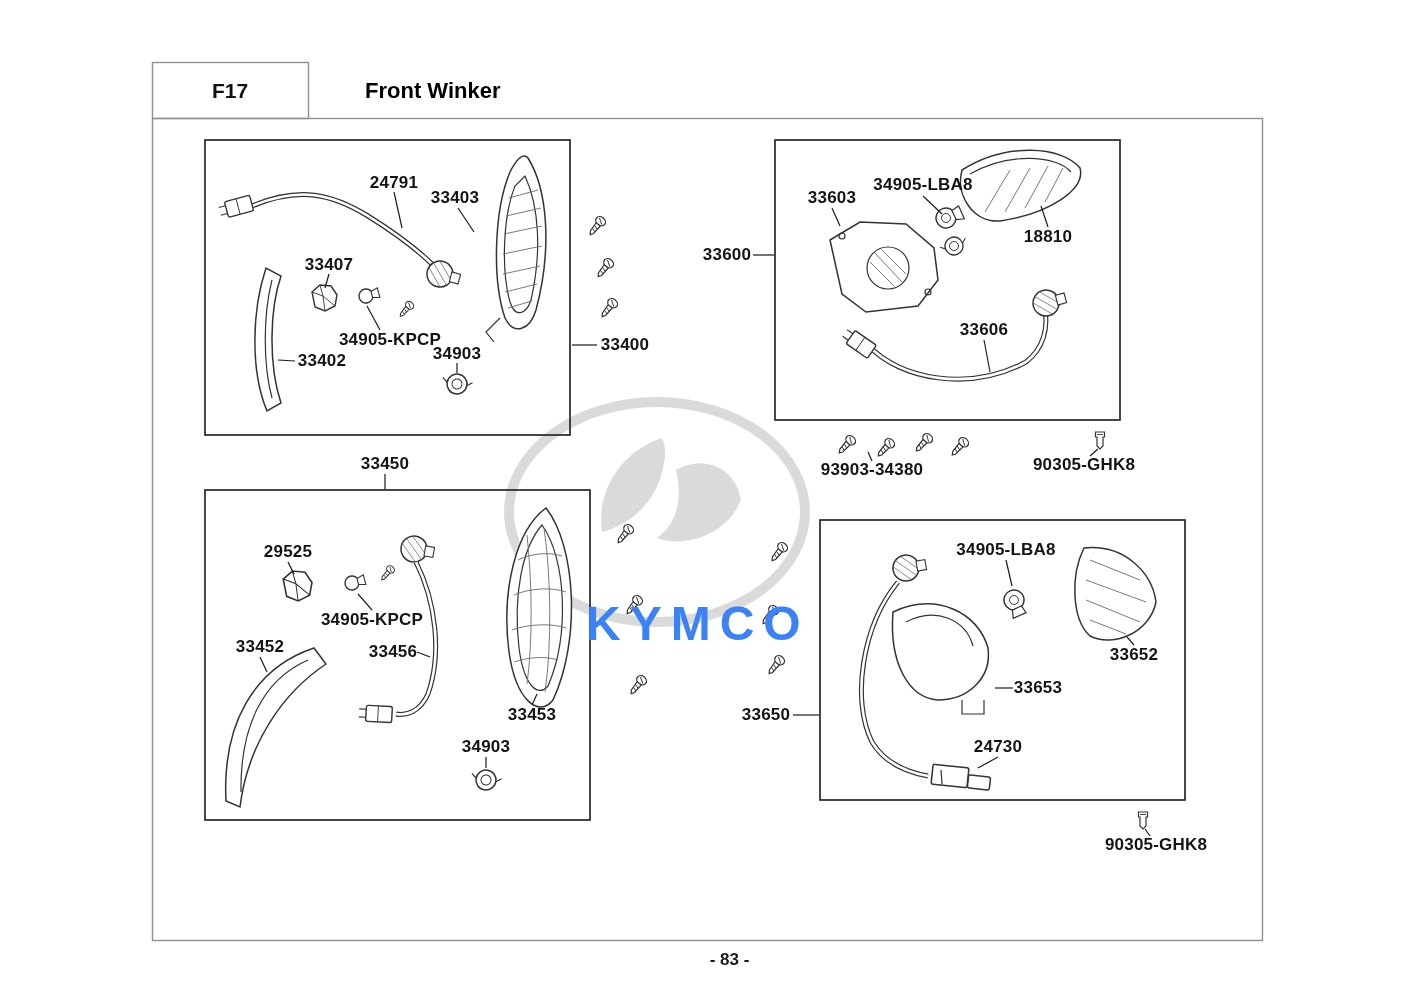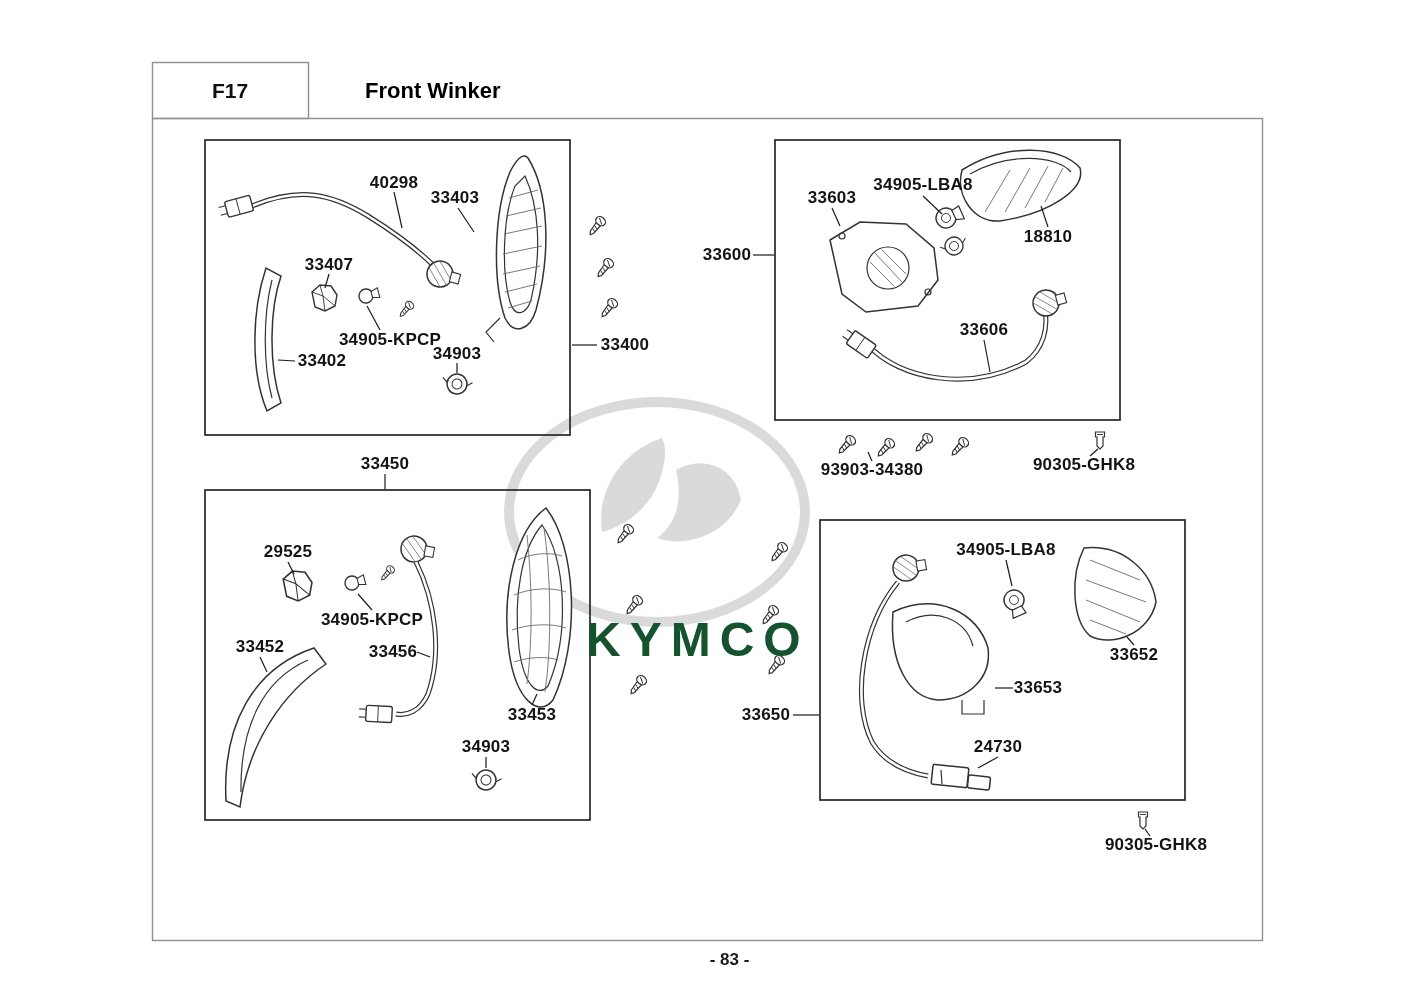--- a/index.html
+++ b/index.html
@@ -21,23 +21,22 @@
     display:flex; align-items:center; justify-content:center;
     font-weight:bold; font-size:21px; color:#101010;
   }
   .hdr-title {
     position:absolute; left:365px; top:62px; height:57px;
     display:flex; align-items:center;
     font-weight:bold; font-size:22px; color:#000000;
   }
   .watermark-text {
     position:absolute; left:586px; top:596px;
-    font-size:48px; font-weight:bold; color:#14532d; letter-spacing:9px;
+    font-size:48px; font-weight:bold; color:#3b82f6; letter-spacing:9px;
     user-select:none;
-    margin-top:16px;
   }
   .page-num {
     position:absolute; left:0; right:0; top:950px; text-align:center;
     font-weight:bold; font-size:17px; color:#1a1a1a;margin-left:44px;
   }
 
   
   .frame  { fill:none; stroke:#8f8f8f; stroke-width:1.4; }
   .panel  { fill:none; stroke:#262626; stroke-width:1.7; }
   .ldr    { stroke:#1a1a1a; stroke-width:1.2; fill:none; }
@@ -276,21 +275,21 @@
       <path class="ldr" d="M793,715 L819,715"></path>
       <path class="ldr" d="M1150,836 L1145,829"></path>
     </g>
   </svg>
 
   <div class="hdr-code">F17</div>
   <div class="hdr-title">Front Winker</div>
 
   <div class="watermark-text">KYMCO</div>
 
-  <div class="lbl" style="left:394px;top:183px">40298</div>
+  <div class="lbl" style="left:394px;top:183px">24791</div>
   <div class="lbl" style="left:455px;top:198px">33403</div>
   <div class="lbl" style="left:329px;top:265px">33407</div>
   <div class="lbl" style="left:390px;top:340px">34905-KPCP</div>
   <div class="lbl" style="left:322px;top:361px">33402</div>
   <div class="lbl" style="left:457px;top:354px">34903</div>
   <div class="lbl" style="left:625px;top:345px">33400</div>
 
   <div class="lbl" style="left:832px;top:198px">33603</div>
   <div class="lbl" style="left:923px;top:185px">34905-LBA8</div>
   <div class="lbl" style="left:1048px;top:237px">18810</div>

